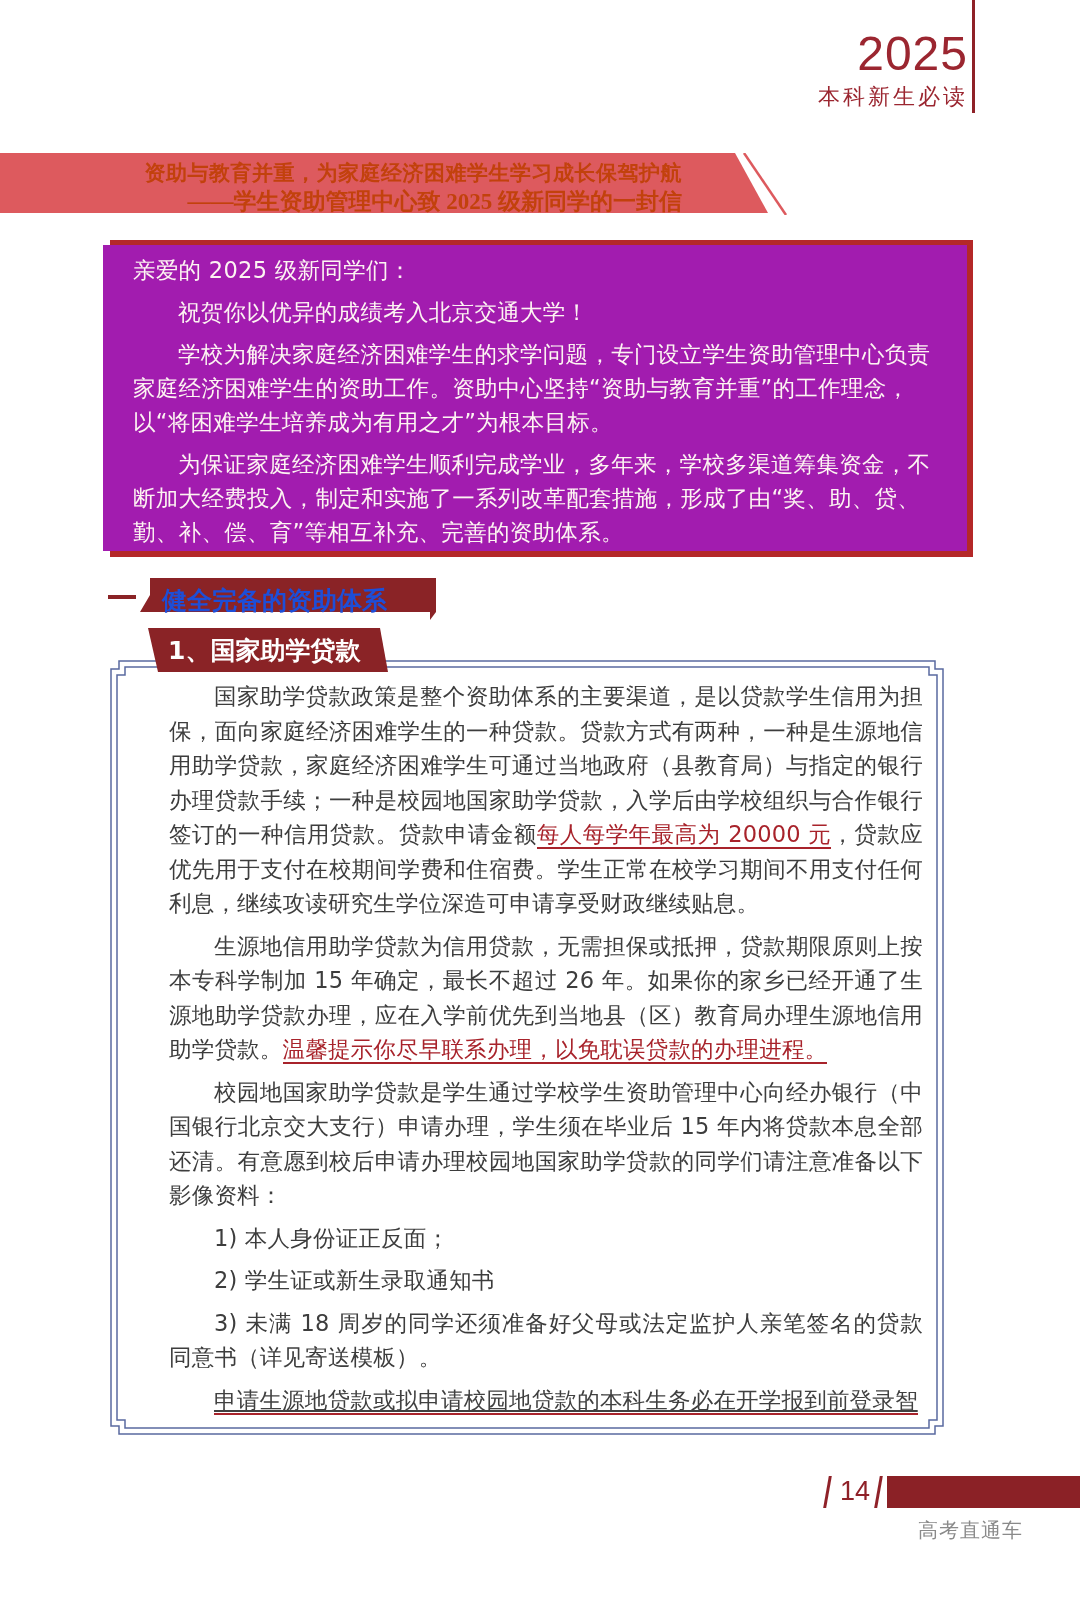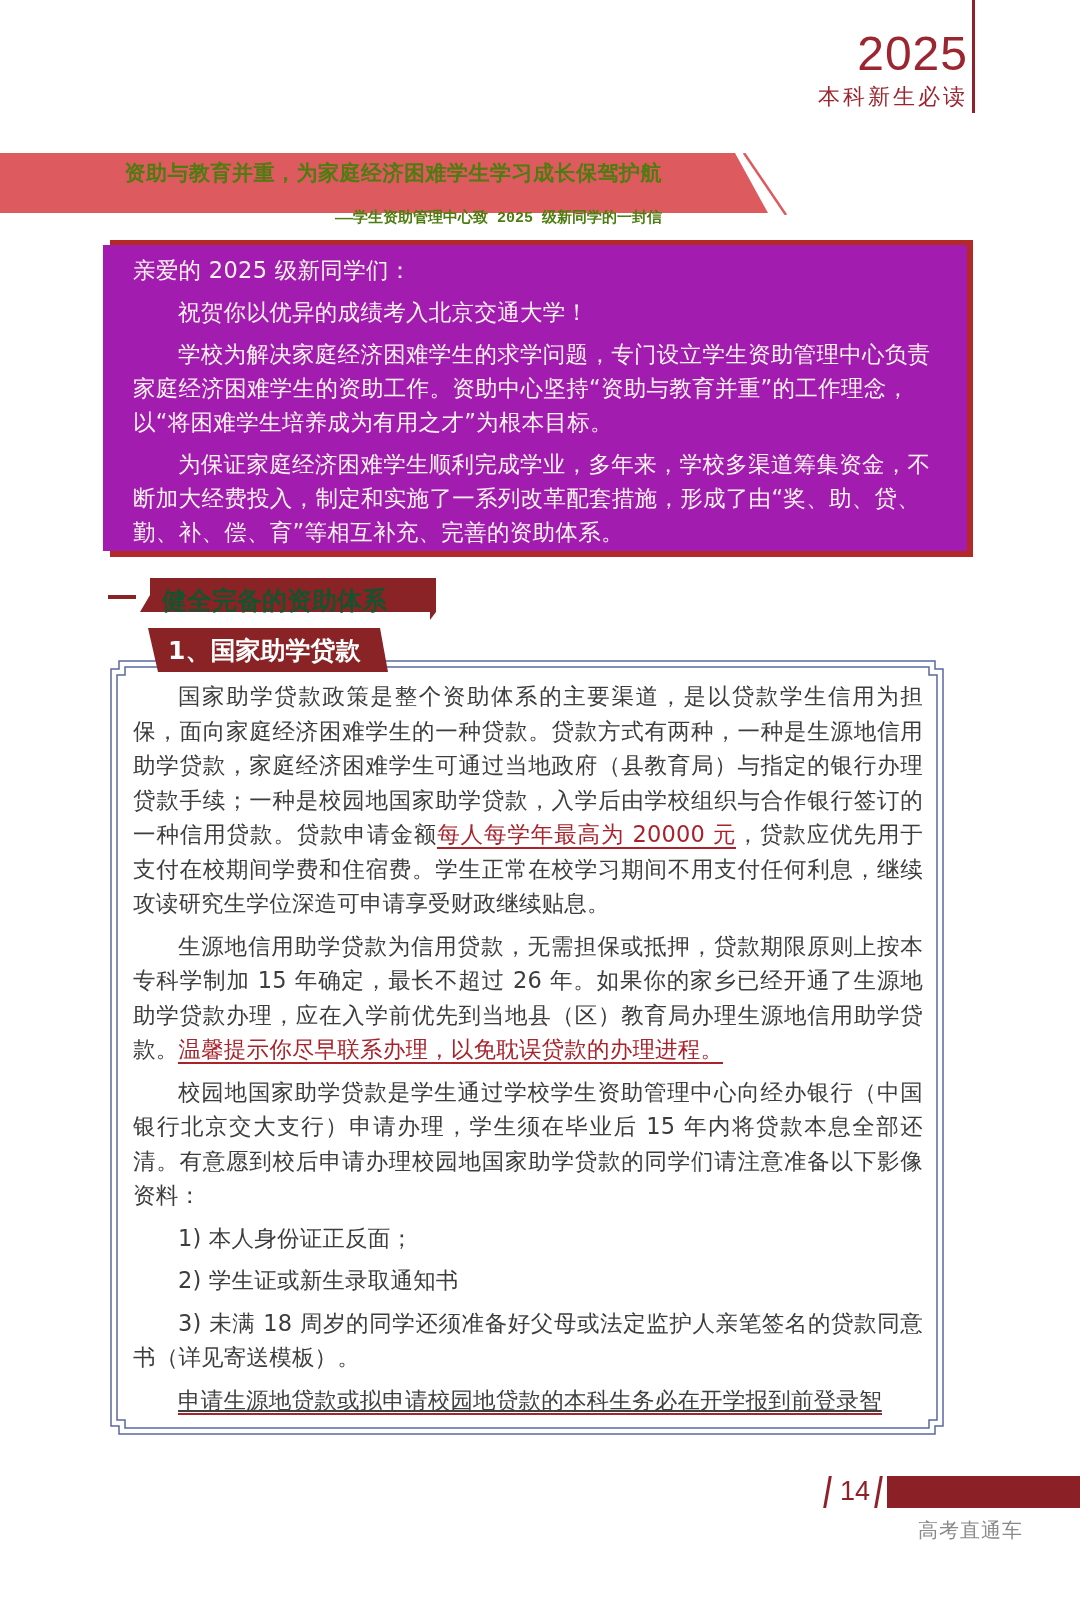--- a/index.html
+++ b/index.html
@@ -11,49 +11,49 @@
     }
     
     .hdr-rule { position:absolute; left:972px; top:0; width:3px; height:113px; background:#8f2128; }
     .hdr-year { position:absolute; right:112px; top:30px; font-size:48px; color:#9b2630; letter-spacing:1px; line-height:1; font-family:"Liberation Sans",sans-serif; }
     .hdr-sub { position:absolute; right:112px; top:86px; font-size:22px; color:#9b2630; letter-spacing:3px; line-height:1; }
 
     
     .banner { position:absolute; left:0; top:153px; width:790px; height:60px; }
     .banner svg { position:absolute; left:0; top:0; }
     .banner-l1, .banner-l2 {
-      position:absolute; right:128px; color:#4d7c0f; font-weight:bold;
-      font-family:Liberation Mono, monospace; white-space:nowrap;
+      position:absolute; right:108px; color:#c2410c; font-weight:bold;
+      font-family:Liberation Serif, serif; white-space:nowrap;
     }
     .banner-l1 { top:6px; font-size:21px; letter-spacing:0.5px; }
-    .banner-l2 { top:33px; font-size:15px;margin-top:22px; }
+    .banner-l2 { top:33px; font-size:23px; }
 
     
     .letter-wrap { position:absolute; left:103px; top:240px; width:870px; height:317px; }
     .letter-shadow { position:absolute; left:7px; top:0; right:0; bottom:0; background:#b42828; }
     .letter-box { position:absolute; left:0; top:5px; right:6px; bottom:6px; background:#a21caf; padding:0 30px; box-sizing:border-box; }
     .letter-box p { margin:0; color:#fdf4f2; font-size:22.5px; line-height:34px; letter-spacing:0.3px; }
     .letter-box .greet { margin-top:8px; }
     .letter-box .ind { text-indent:2em; margin-top:8px; }
 
     
     .sec-dash { position:absolute; left:108px; top:595px; width:28px; height:4px; background:#8a2326; }
     .sec-head { position:absolute; left:140px; top:578px; width:300px; height:42px; }
-    .sec-head-txt { position:absolute; left:22px; top:6px; color:#14532d; font-size:25px; font-weight:bold; white-space:nowrap; }
+    .sec-head-txt { position:absolute; left:22px; top:6px; color:#1d4ed8; font-size:25px; font-weight:bold; white-space:nowrap; }
 
     
     .frame { position:absolute; left:105px; top:655px; width:844px; height:785px; }
     .frame svg { position:absolute; left:0; top:0; }
     .sub-head { position:absolute; left:148px; top:628px; width:240px; height:60px; }
     .sub-head-txt { position:absolute; left:20px; top:6px; color:#fff; font-size:25px; font-weight:bold; white-space:nowrap; }
 
     .body-text { position:absolute; left:133px; top:679px; width:790px; }
     .body-text p { margin:0; font-size:22.5px; line-height:34.5px; color:#3d3d3d; letter-spacing:0.2px; text-align:justify; }
     .body-text p + p { margin-top:8px; }
-    .body-text .ind { text-indent:2em; }
+    .body-text .ind { text-indent:2em;margin-left:36px; }
     .hl { color:#a8232b; border-bottom:2px solid #a8232b; }
     .hl-red { color:#404040; border-bottom:2px solid #a8232b;text-decoration:underline; }
 
     
     .pg-slash1 { position:absolute; left:826px; top:1476px; width:3px; height:32px; background:#8f2128; transform:skewX(-10deg); }
     .pg-num { position:absolute; left:840px; top:1476px; font-size:27px; color:#8f2128; font-family:"Liberation Sans",sans-serif; }
     .pg-slash2 { position:absolute; left:877px; top:1476px; width:3px; height:32px; background:#8f2128; transform:skewX(-10deg); }
     .pg-bar { position:absolute; left:887px; top:1476px; width:193px; height:32px; background:#8b2126; }
     .footer-brand { position:absolute; left:918px; top:1517px; font-size:20px; color:#8a8a8a; letter-spacing:1px; }
   </style>

